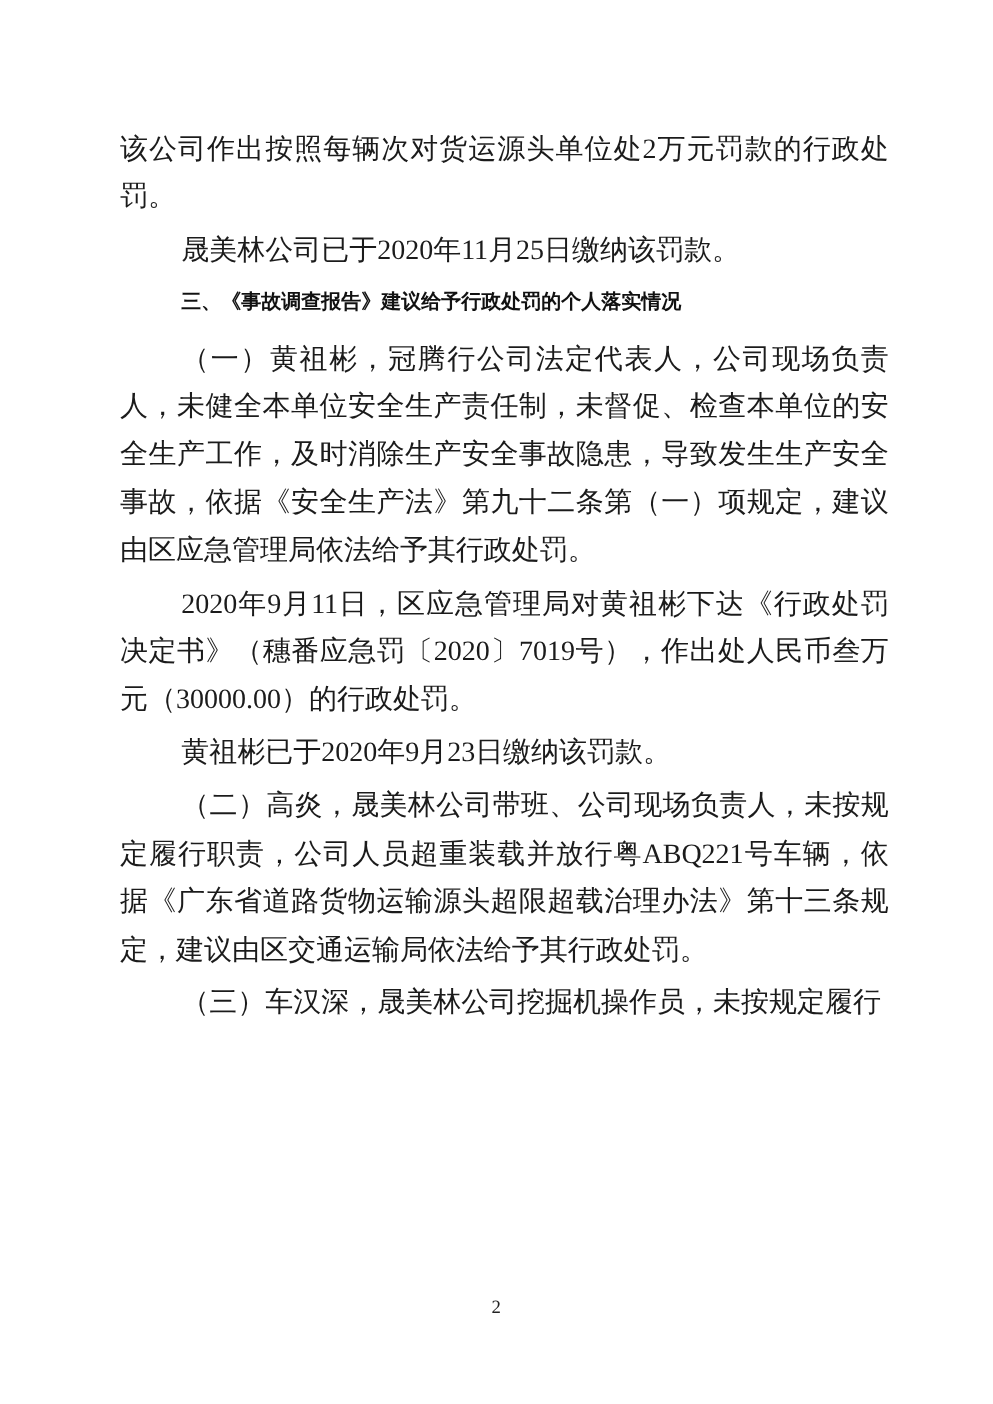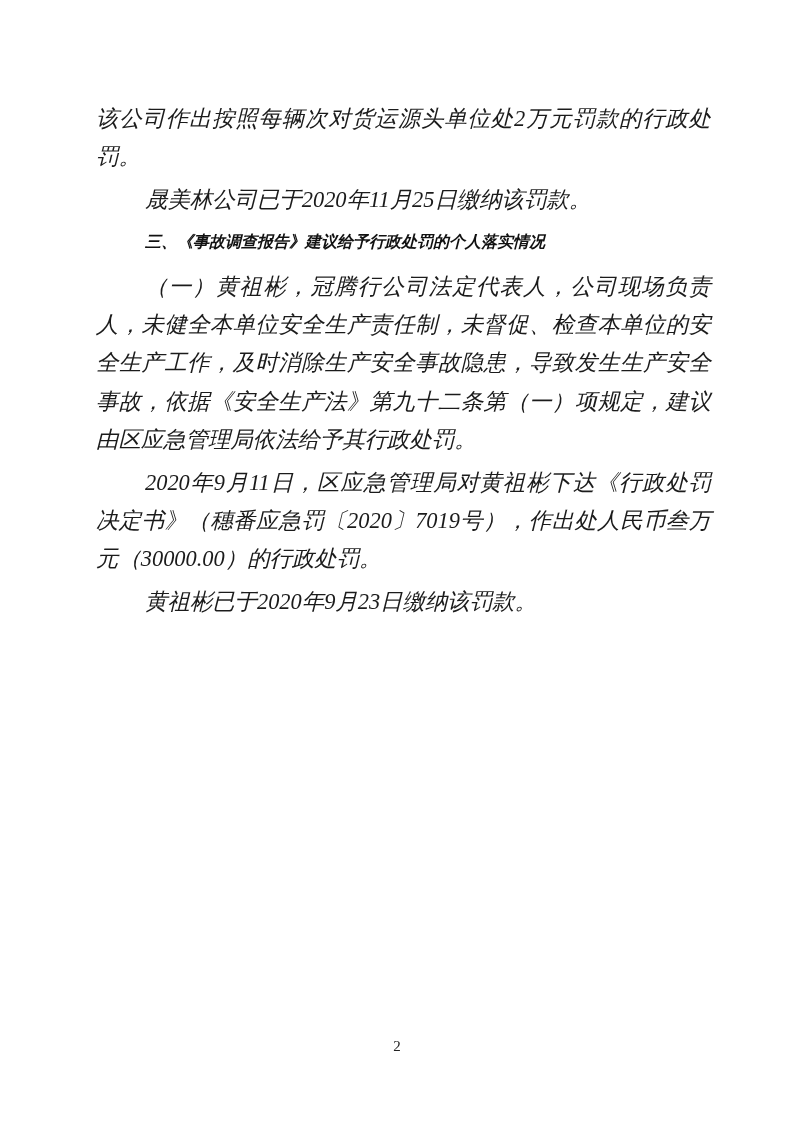--- a/index.html
+++ b/index.html
@@ -14,21 +14,20 @@
     background: #ffffff;
     overflow: hidden;
     font-family: "Liberation Serif", "DejaVu Serif", serif;
     color: #1b1b1b;
   }
   .text-body {
     position: absolute;
     left: 96px;
     top: 100px;
     width: 615px;
-    font-style: italic;
   }
   .para {
     margin: 0 0 4px 0;
     font-size: 22.4px;
     line-height: 38.4px;
     text-align: justify;
     text-justify: inter-character;
     text-indent: 49px;
     font-family: "Liberation Serif", "DejaVu Serif", serif;
     font-weight: 400;
@@ -64,18 +63,20 @@
 <body>
 
 <main class="doc-page">
   <section class="text-body">
     <p class="para continuation">该公司作出按照每辆次对货运源头单位处2万元罚款的行政处罚。</p>
     <p class="para">晟美林公司已于2020年11月25日缴纳该罚款。</p>
     <h2 class="section-heading">三、《事故调查报告》建议给予行政处罚的个人落实情况</h2>
     <p class="para">（一）黄祖彬，冠腾行公司法定代表人，公司现场负责人，未健全本单位安全生产责任制，未督促、检查本单位的安全生产工作，及时消除生产安全事故隐患，导致发生生产安全事故，依据《安全生产法》第九十二条第（一）项规定，建议由区应急管理局依法给予其行政处罚。</p>
     <p class="para">2020年9月11日，区应急管理局对黄祖彬下达《行政处罚决定书》（穗番应急罚〔2020〕7019号），作出处人民币叁万元（30000.00）的行政处罚。</p>
     <p class="para">黄祖彬已于2020年9月23日缴纳该罚款。</p>
+    <p class="para">（二）高炎，晟美林公司带班、公司现场负责人，未按规定履行职责，公司人员超重装载并放行粤ABQ221号车辆，依据《广东省道路货物运输源头超限超载治理办法》第十三条规定，建议由区交通运输局依法给予其行政处罚。</p>
+    <p class="para">（三）车汉深，晟美林公司挖掘机操作员，未按规定履行</p>
   </section>
 
   <footer class="page-footer">
     <span class="page-number">2</span>
   </footer>
 </main>
 
 </body></html>

